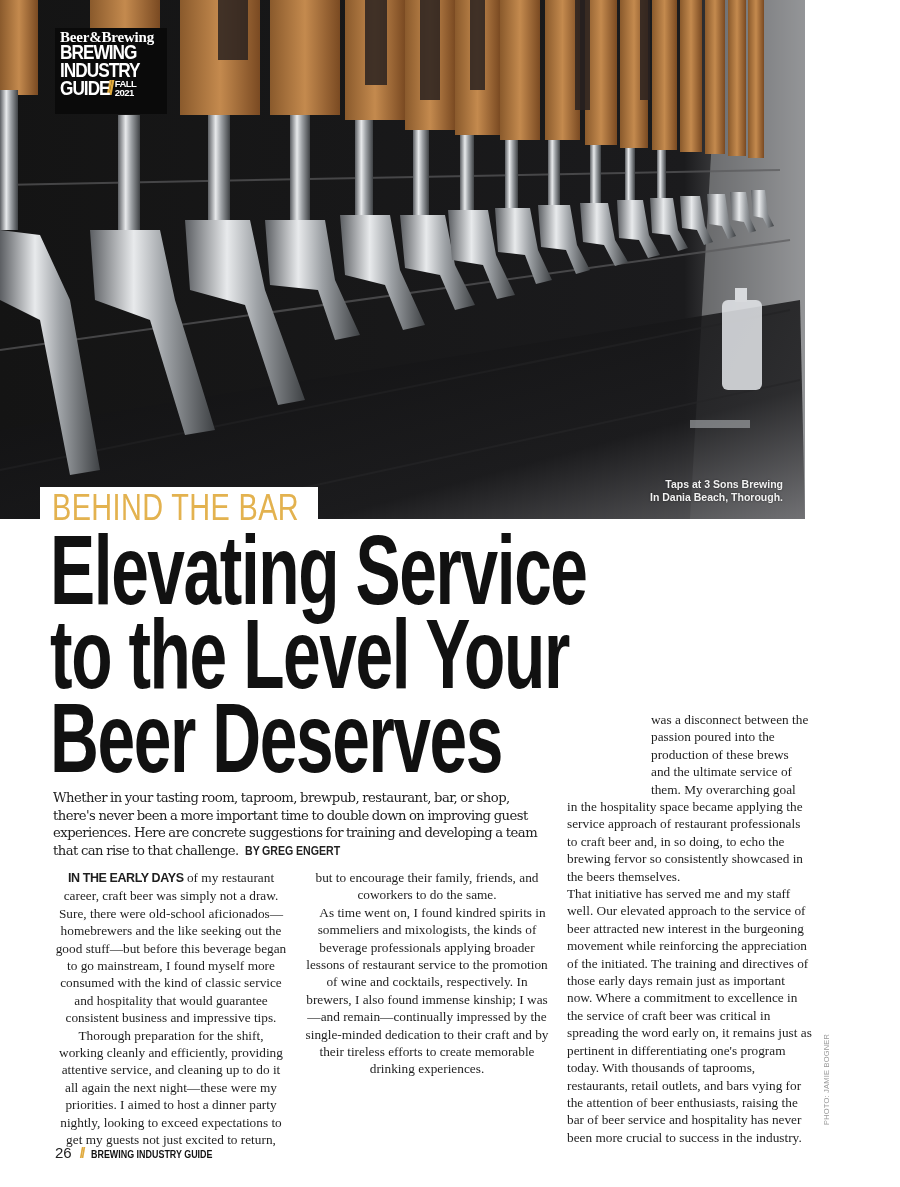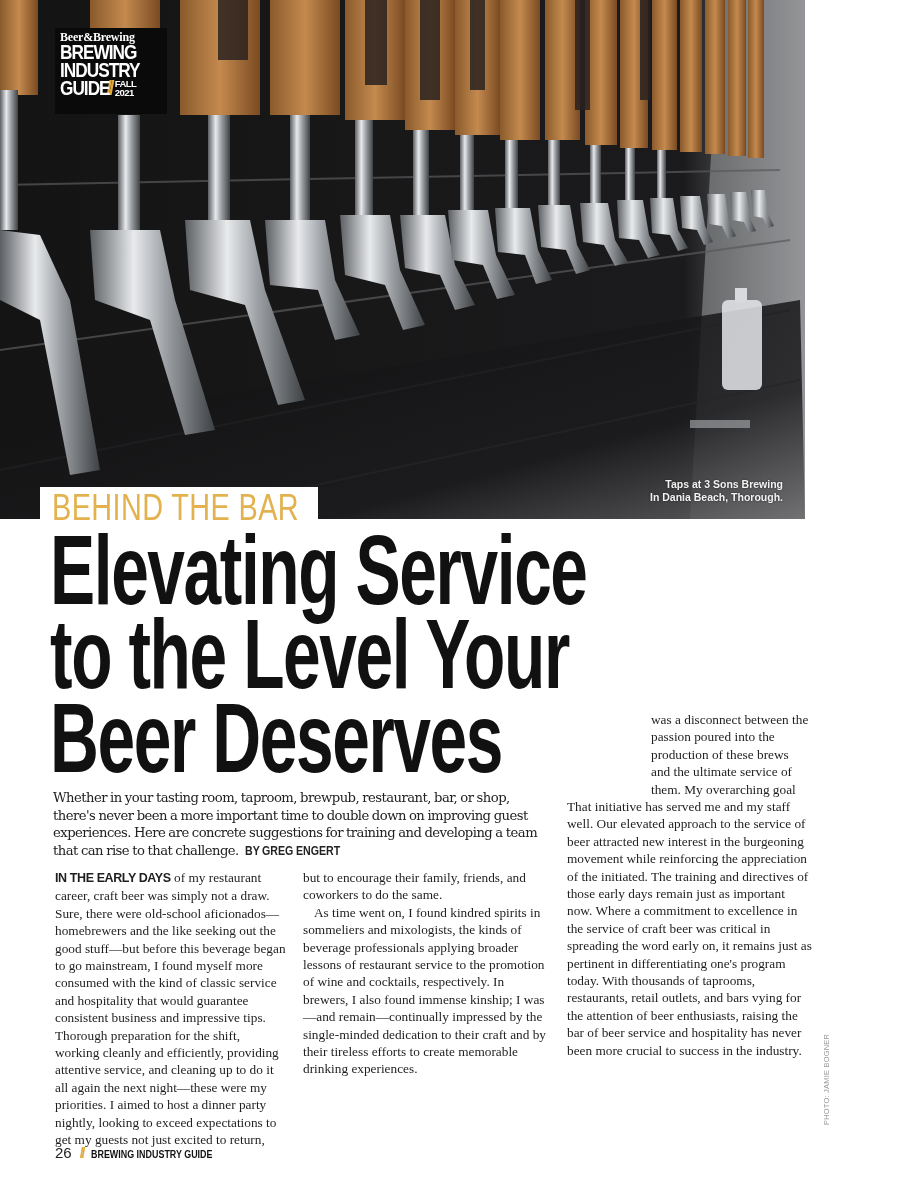--- a/index.html
+++ b/index.html
@@ -17,21 +17,21 @@
     font-family: "Liberation Sans", sans-serif; font-weight: bold; font-size: 10.5px; line-height: 13px;
     text-shadow: 0 0 2px rgba(0,0,0,.6);
     text-align: right;
   }
 
   
   .badge {
     position: absolute; left: 55px; top: 28px; width: 112px; height: 86px;
     background: #0a0a0a; padding: 3px 5px; color: #fff;
   }
-  .badge .pub { font-family: "Liberation Serif", serif; font-weight: bold; font-size: 12px; line-height: 12px; letter-spacing: -0.2px; }
+  .badge .pub { font-family: "Liberation Serif", serif; font-weight: bold; font-size: 15px; line-height: 12px; letter-spacing: -0.2px; }
   .badge .big {
     font-family: "Liberation Sans", sans-serif; font-weight: bold; font-size: 21px; line-height: 18px;
     letter-spacing: -1.2px; transform: scaleX(0.82); transform-origin: left; white-space: nowrap;
   }
   .badge .guide-row { display: flex; align-items: flex-end; }
   .badge .slashes { color: #e0aa3e; font-family: "Liberation Sans", sans-serif; font-weight: bold; font-size: 20px; line-height: 18px; margin-left: -14px; letter-spacing: -3px; }
   .badge .season { font-family: "Liberation Sans", sans-serif; font-weight: bold; font-size: 9.5px; line-height: 8.5px; margin-left: 3px; letter-spacing: -0.5px; }
 
   
   .kicker-box {
@@ -57,21 +57,21 @@
     font-family: "DejaVu Serif", serif; font-size: 13.2px; line-height: 17.5px; color: #222;
     letter-spacing: -0.55px; word-spacing: -0.5px;
   }
   .deck .byline { font-family: "Liberation Sans", sans-serif; font-weight: bold; font-size: 12.5px; letter-spacing: 0; transform: scaleX(0.85); display: inline-block; transform-origin: left; }
 
   
   .col {
     position: absolute; font-family: "Liberation Serif", serif; font-size: 13.3px; line-height: 17.4px;
     color: #1e1e1e; text-align: left;
   }
-  .col p { margin: 0; }
+  .col p { margin: 0; text-align: center; }
   .col p.indent { text-indent: 11px; }
   .col-1 { left: 55px; top: 869px; width: 232px; }
   .col-2 { left: 303px; top: 869px; width: 248px; }
   .col-3-top { position: absolute; left: 651px; top: 711px; width: 160px; font-family: "Liberation Serif", serif; font-size: 13.3px; line-height: 17.4px; color: #1e1e1e; }
   .col-3-wide { position: absolute; left: 567px; top: 798px; width: 245px; font-family: "Liberation Serif", serif; font-size: 13.3px; line-height: 17.4px; color: #1e1e1e; }
   .lead { font-family: "Liberation Sans", sans-serif; font-weight: bold; font-size: 12.5px; letter-spacing: -0.4px; }
 
   
   .credit {
     position: absolute; left: 822px; top: 1125px; transform: rotate(-90deg); transform-origin: left top;
@@ -224,20 +224,21 @@
   <p><span class="lead">IN THE EARLY DAYS</span><span> of my restaurant career, craft beer was simply not a draw. Sure, there were old-school aficionados—homebrewers and the like seeking out the good stuff—but before this beverage began to go mainstream, I found myself more consumed with the kind of classic service and hospitality that would guarantee consistent business and impressive tips. Thorough preparation for the shift, working cleanly and efficiently, providing attentive service, and cleaning up to do it all again the next night—these were my priorities. I aimed to host a dinner party nightly, looking to exceed expectations to get my guests not just excited to return,</span></p>
 </div>
 
 <div class="col col-2">
   <p>but to encourage their family, friends, and coworkers to do the same.</p>
   <p class="indent">As time went on, I found kindred spirits in sommeliers and mixologists, the kinds of beverage professionals applying broader lessons of restaurant service to the promotion of wine and cocktails, respectively. In brewers, I also found immense kinship; I was—and remain—continually impressed by the single-minded dedication to their craft and by their tireless efforts to create memorable drinking experiences.</p>
 </div>
 
 <div class="col-3-top">was a disconnect between the passion poured into the production of these brews and the ultimate service of them. My overarching goal</div>
 <div class="col-3-wide">
+  <p>in the hospitality space became applying the service approach of restaurant professionals to craft beer and, in so doing, to echo the brewing fervor so consistently showcased in the beers themselves.</p>
   <p class="indent">That initiative has served me and my staff well. Our elevated approach to the service of beer attracted new interest in the burgeoning movement while reinforcing the appreciation of the initiated. The training and directives of those early days remain just as important now. Where a commitment to excellence in the service of craft beer was critical in spreading the word early on, it remains just as pertinent in differentiating one's program today. With thousands of taprooms, restaurants, retail outlets, and bars vying for the attention of beer enthusiasts, raising the bar of beer service and hospitality has never been more crucial to success in the industry.</p>
 </div>
 
 <div class="credit">PHOTO: JAMIE BOGNER</div>
 
 <div class="footer">
   <span class="page">26</span>
   <span class="sep">//</span>
   <span class="pubname">BREWING INDUSTRY GUIDE</span>
 </div>

